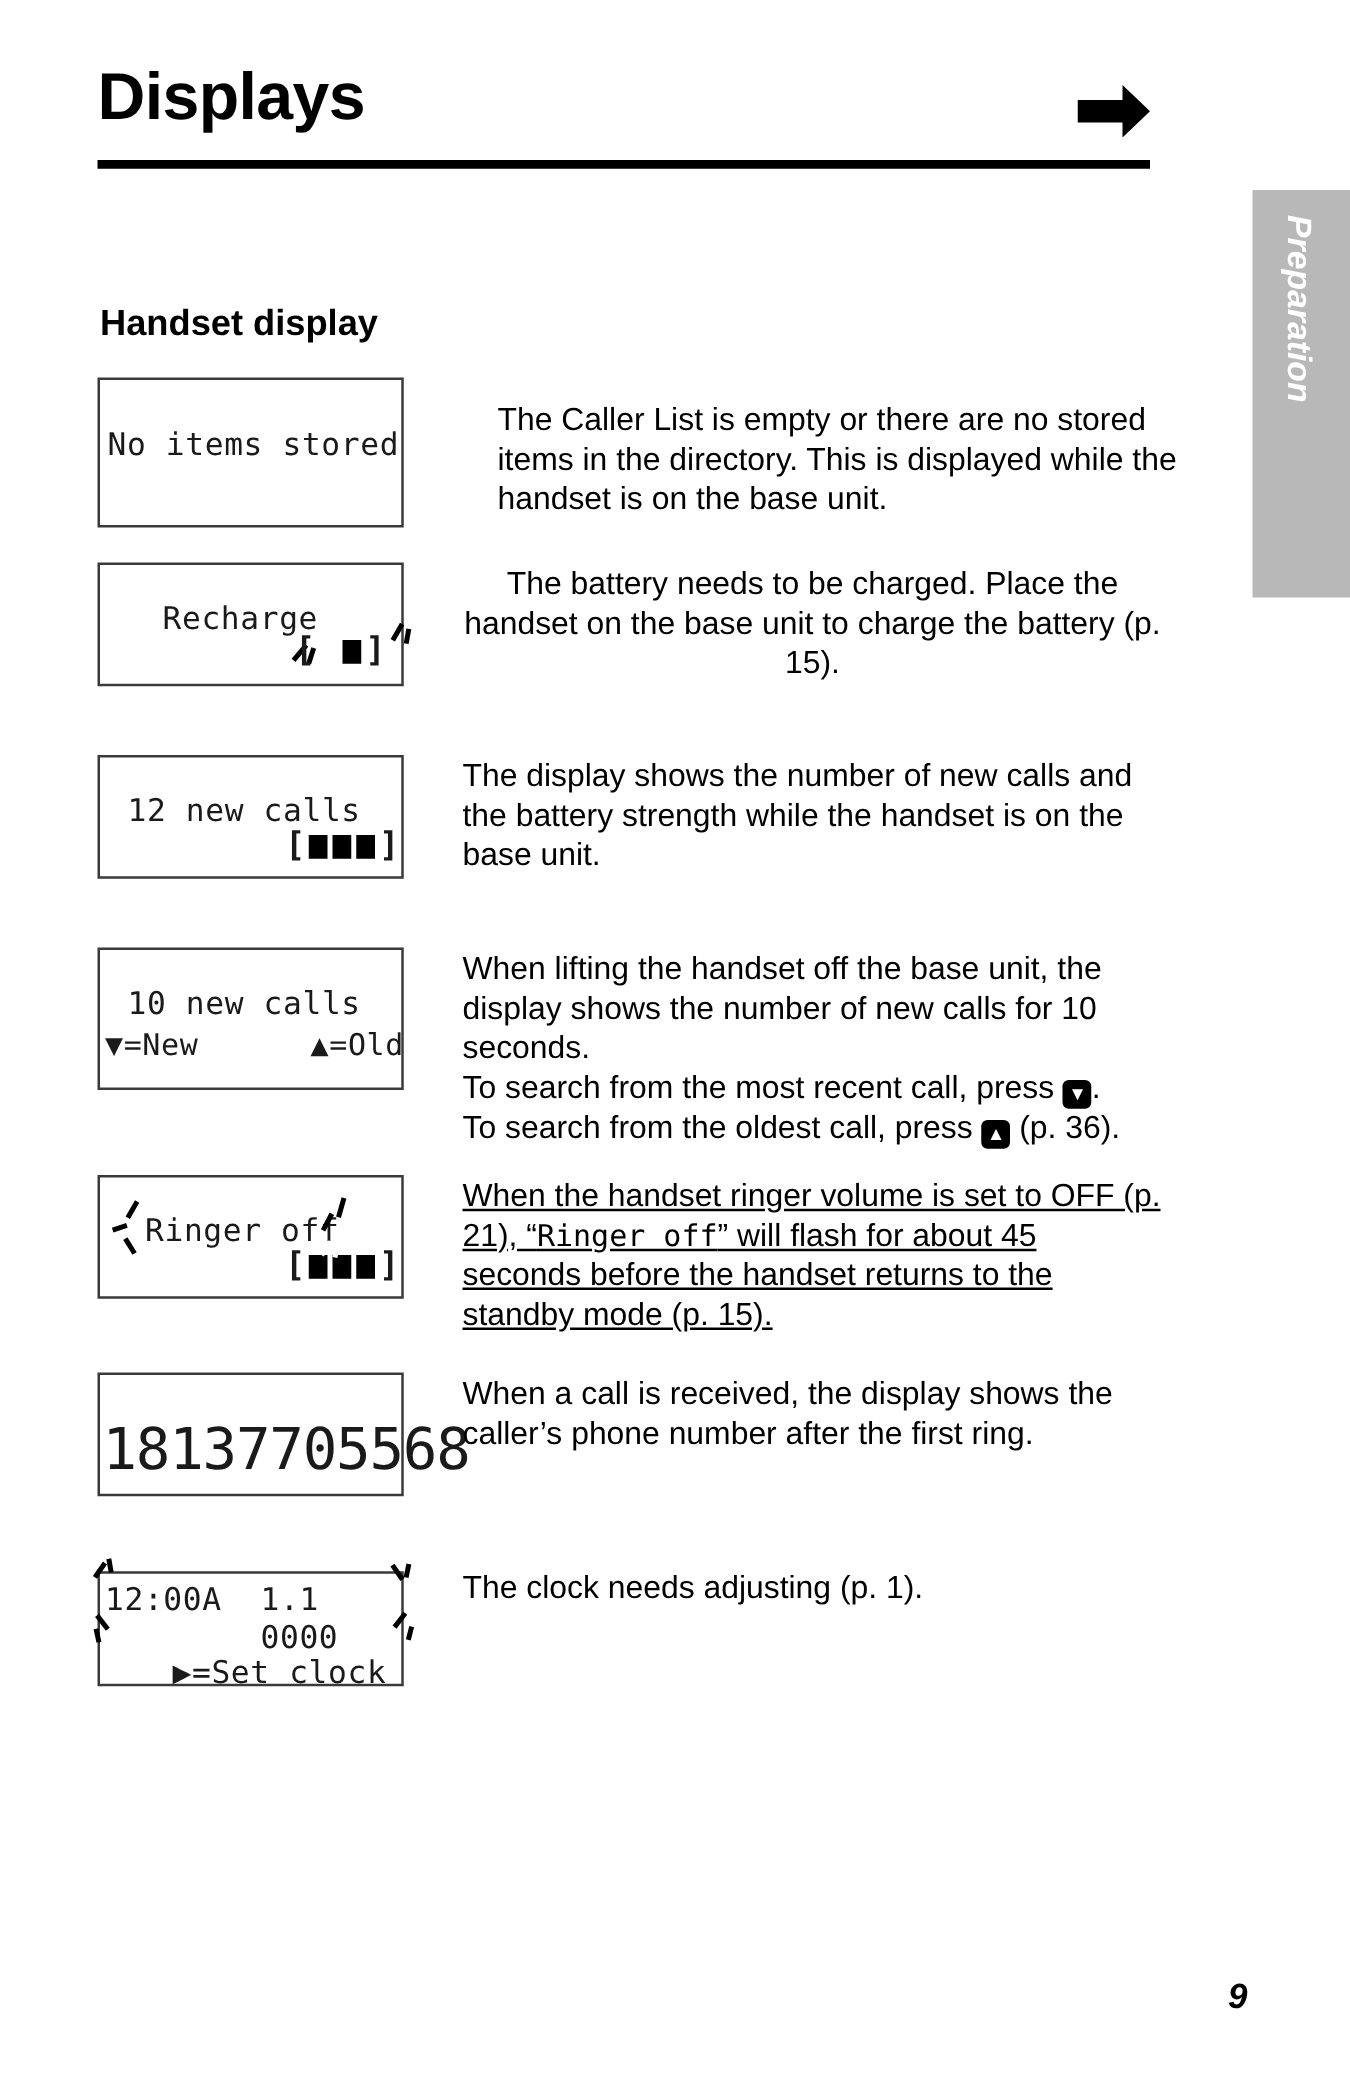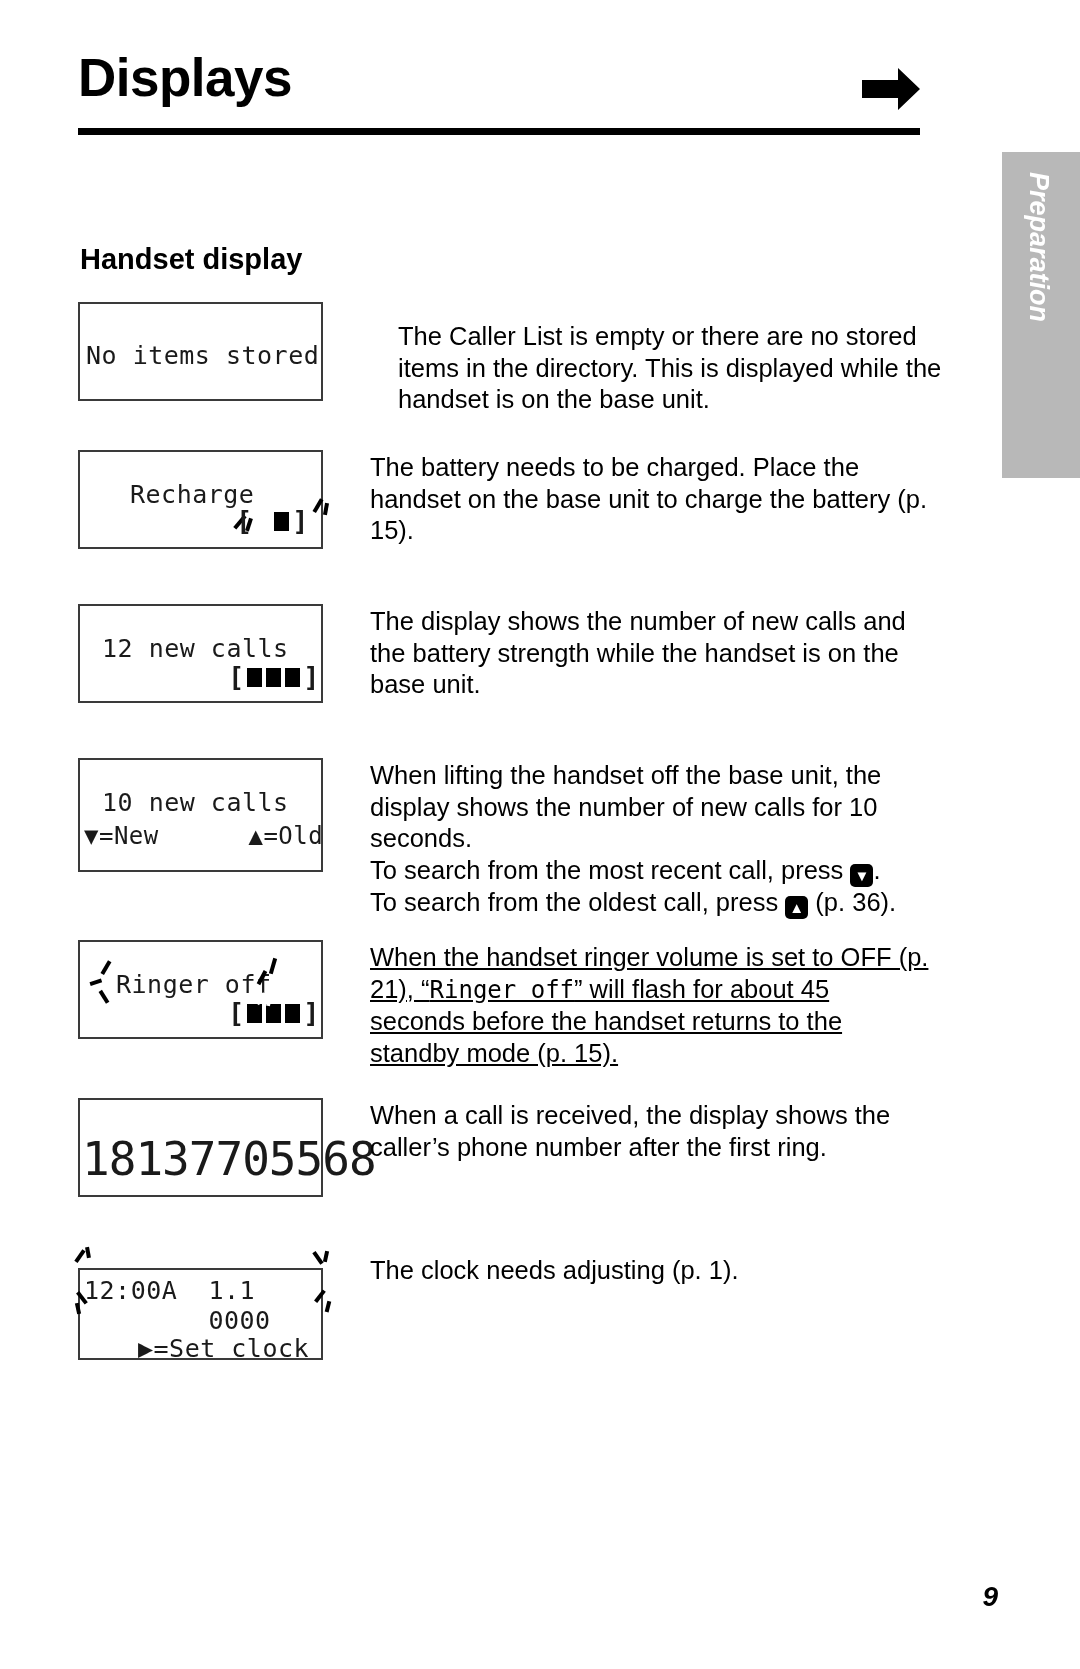--- a/index.html
+++ b/index.html
@@ -181,21 +181,21 @@
   <div class="rule"></div>
 
   <div class="side-tab" style="background: rgb(184, 184, 184);">
     <div class="side-tab-label" style="color: rgb(255, 255, 255);">Preparation</div>
   </div>
 
 
   <div class="section-heading">Handset display</div>
 
   <div class="row" style="top:302px;">
-    <div class="lcd" style="top:0px; width:245px; height:99px;">
+    <div class="lcd" style="top:0px; width:245px; height:120px;">
       <div class="lcd-line" style="left:6px; top:37px;">No items stored</div>
     </div>
     <div class="desc" style="top:19px;margin-left:28px;">The Caller List is empty or there are no stored items in the directory. This is displayed while the handset is on the base unit.</div>
   </div>
 
   <div class="row" style="top:450px;">
     <div class="lcd" style="top:0px; width:245px; height:99px;">
       <div class="lcd-line" style="left:50px; top:28px;">Recharge</div>
 
       <div class="flash" style="left:152px; top:60px; width:30px; height:24px;">
@@ -209,21 +209,21 @@
           <span class="gap"></span>
           <span class="cell"></span>
         </span>
         <span class="brk">]</span>
       </div>
       <div class="flash" style="left:232px; top:46px; width:22px; height:22px;">
         <span style="height:15px; left:4px; top:0px; transform:rotate(30deg);"></span>
         <span style="height:12px; left:12px; top:5px; transform:rotate(10deg);"></span>
       </div>
     </div>
-    <div class="desc" style="top:2px;">
+    <div class="desc" style="top:2px;text-align:center;">
       <span>The battery needs to be charged. Place the handset on the base unit to charge the battery (p. 15).</span>
     </div>
   </div>
 
   <div class="row" style="top:604px;">
     <div class="lcd" style="top:0px; width:245px; height:99px;">
       <div class="lcd-line" style="left:22px; top:28px;">12 new calls</div>
       <div class="batt" style="left:148px; top:58px;">
         <span class="brk">[</span>
         <span class="cells">
@@ -284,21 +284,21 @@
   </div>
 
   <div class="row" style="top:1098px;">
     <div class="lcd" style="top:0px; width:245px; height:99px;">
       <div class="bignum" style="left:2px; top:32px;">18137705568</div>
     </div>
     <div class="desc" style="top:2px;">When a call is received, the display shows the caller’s phone number after the first ring.</div>
   </div>
 
   <div class="row" style="top:1253px;">
-    <div class="lcd" style="top:15px; width:245px; height:92px;">
+    <div class="lcd" style="top:4px; width:245px; height:92px;">
       <div class="lcd-line" style="left:4px; top:6px;">12:00A  1.1</div>
       <div class="lcd-line" style="left:4px; top:36px;">        0000</div>
       <div class="lcd-line" style="left:58px; top:64px;">▶=Set clock</div>
     </div>
 
     <div class="flash" style="left:74px; top:-8px; width:22px; height:22px;">
       <span style="height:14px; left:4px; top:4px; transform:rotate(35deg);"></span>
       <span style="height:11px; left:12px; top:2px; transform:rotate(-10deg);"></span>
     </div>
     <div class="flash" style="left:312px; top:-6px; width:22px; height:22px;">

